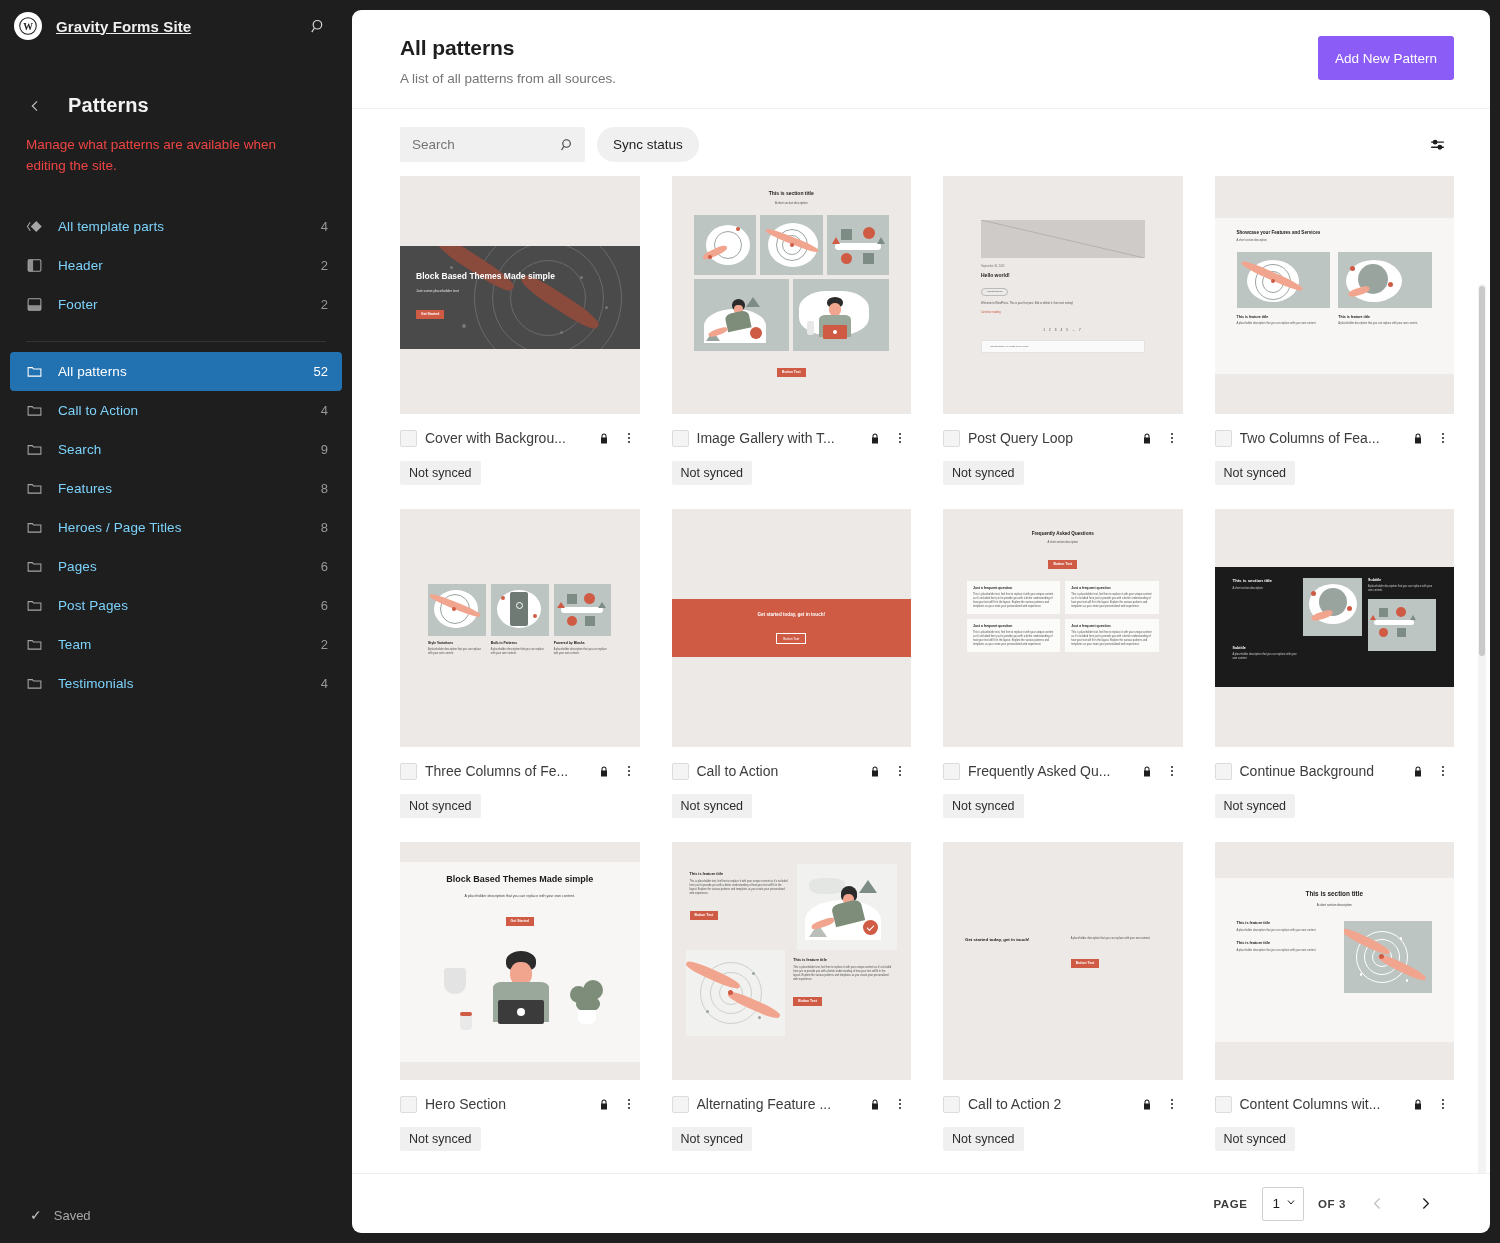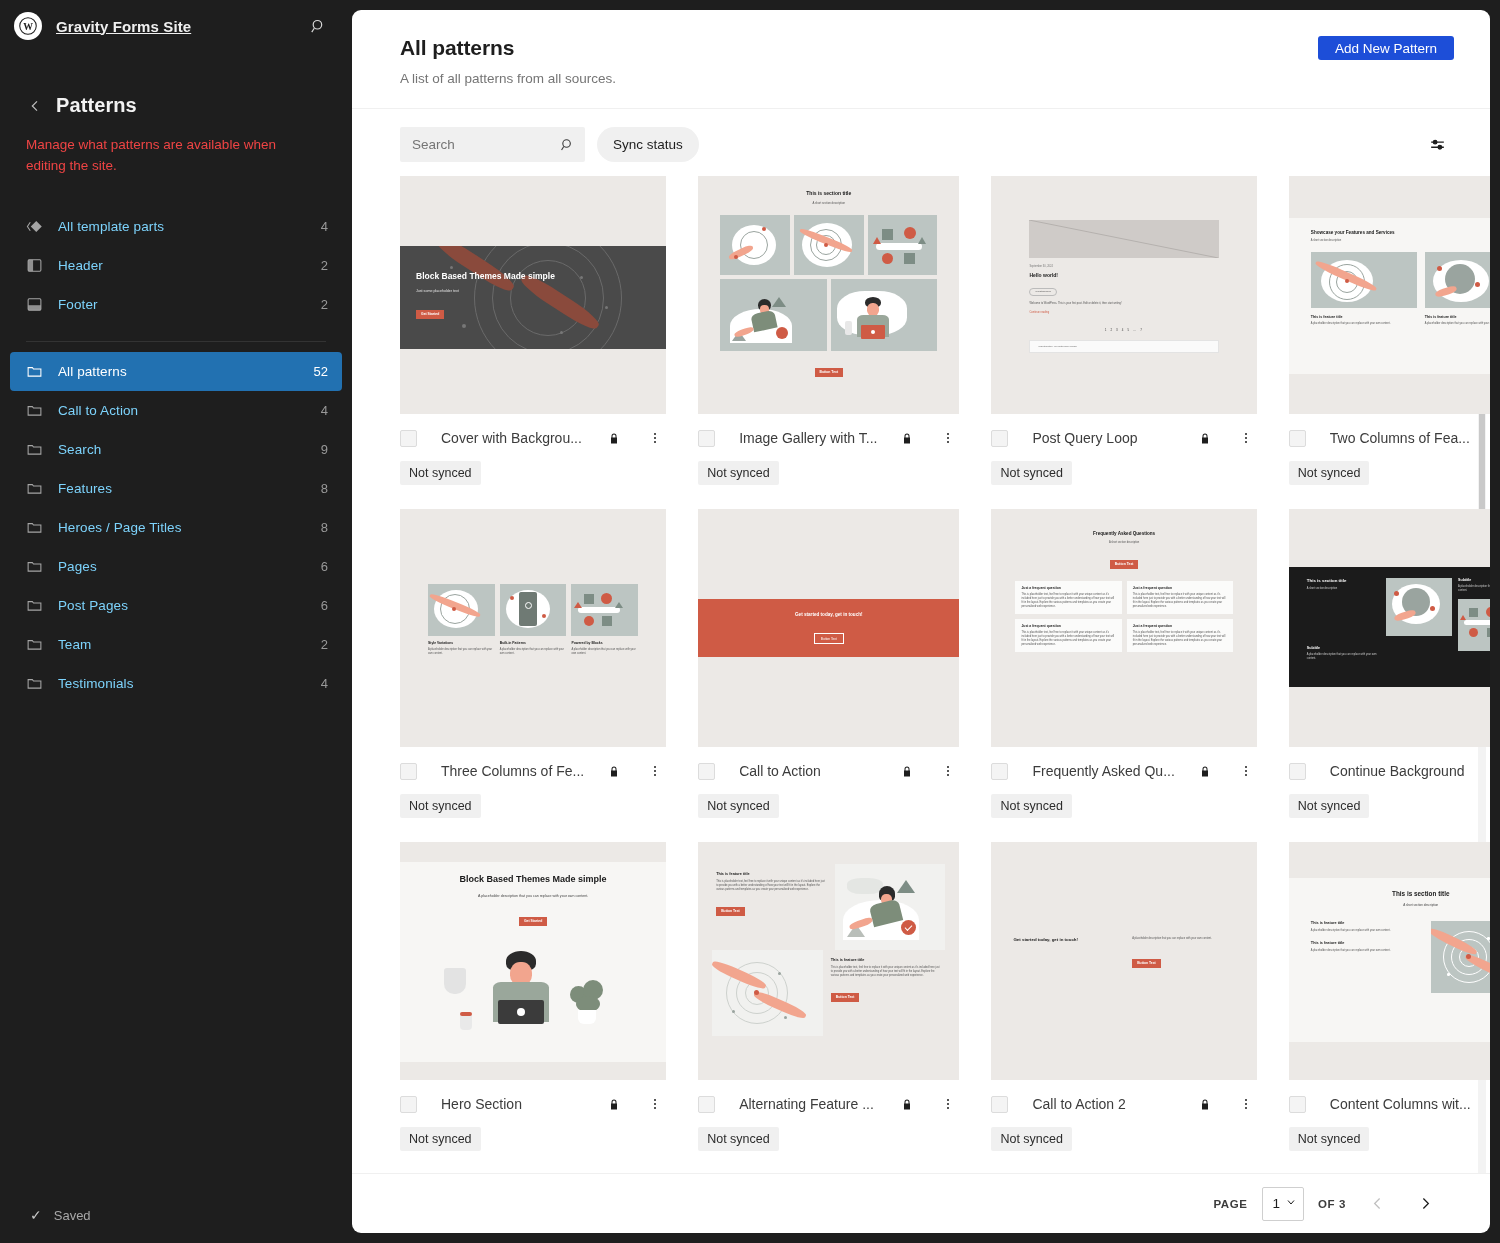--- a/index.html
+++ b/index.html
@@ -36,21 +36,21 @@
     font-size: 15px; font-weight: 600; color: #f0f0f0;
     letter-spacing: .1px; flex: 1; text-decoration: underline;
   }
   .site-search-btn {
     width: 28px; height: 28px;
     display: flex; align-items: center; justify-content: center;
     color: #d8d8d8; cursor: pointer;
   }
 
   .panel-head { padding: 42px 26px 0 26px; }
-  .panel-title-row { display: flex; align-items: center; gap: 12px; text-align: center; }
+  .panel-title-row { display: flex; align-items: center; gap: 24px; text-align: center; }
   .back-chevron {
     width: 18px; height: 18px; color: #bfbfbf;
     display: flex; align-items: center; justify-content: center;
     cursor: pointer; flex: 0 0 18px;
   }
   .panel-title {
     font-size: 20px; font-weight: 600; color: #f2f2f2; letter-spacing: .1px;
   }
   .panel-desc {
     margin-top: 18px;
@@ -110,24 +110,24 @@
     border-bottom: 1px solid #f0f0f0;
   }
   .main-header .txt { flex: 1; }
   .page-title {
     font-size: 21px; font-weight: 600; color: #1e1e1e; letter-spacing: -.1px;
   }
   .page-sub {
     margin-top: 11px; font-size: 13.5px; color: #757575;
   }
   .primary-btn {
-    background: #1d4ed8; color: #fff;
+    background: #8b5cf6; color: #fff;
     border: none; border-radius: 3px;
     font-size: 13.5px; font-family: inherit;
-    padding: 0 17px; height: 24px;
+    padding: 0 17px; height: 44px;
     cursor: pointer; white-space: nowrap;
   }
 
   .toolbar {
     padding: 18px 36px 14px 48px;
     display: flex; align-items: center; gap: 12px;
   }
   .search-box {
     position: relative; width: 185px; height: 35px;
     background: #f0f0f0; border-radius: 2px;
@@ -169,21 +169,21 @@
   .card { display: flex; flex-direction: column; }
   .thumb {
     height: 238px; width: 100%;
     background: #ece9e6;
     overflow: hidden; position: relative;
     cursor: pointer;
     display: flex; align-items: center; justify-content: center;
   }
   .card-meta {
     display: flex; align-items: center;
-    margin-top: 13px; gap: 24px;
+    margin-top: 13px; gap: 8px;
   }
   .cb {
     width: 17px; height: 17px; flex: 0 0 17px;
     border: 1px solid #dcdcdc; background: #f4f4f4; border-radius: 2px;
     cursor: pointer;
   }
   .card-title {
     flex: 1; font-size: 14px; color: #3c3c3c;
     white-space: nowrap; overflow: hidden; text-overflow: ellipsis;
     cursor: pointer;

